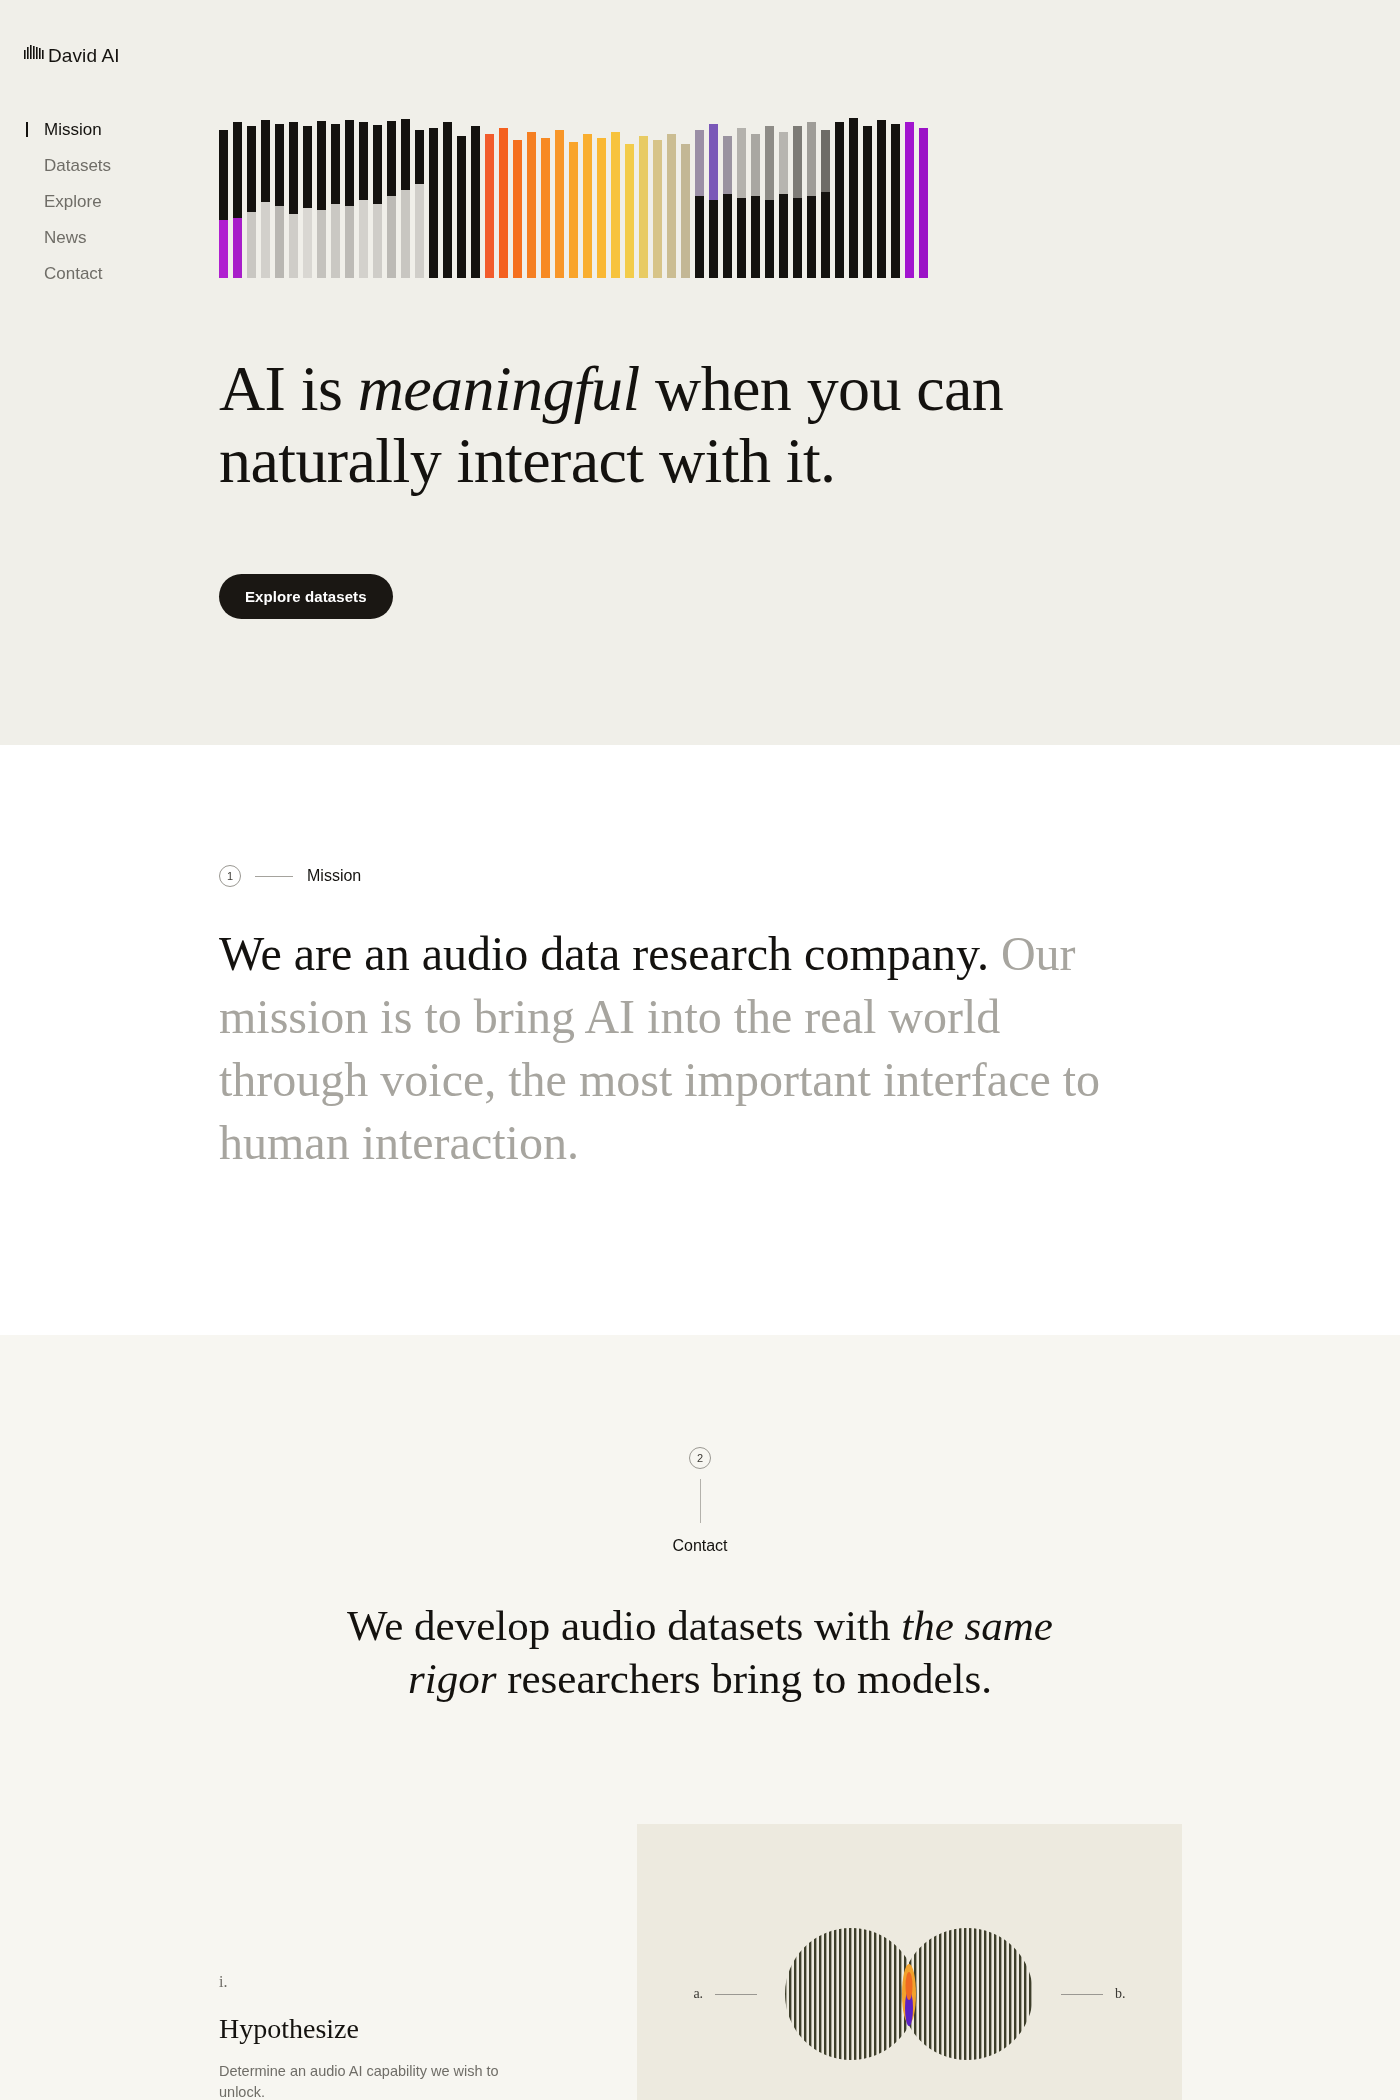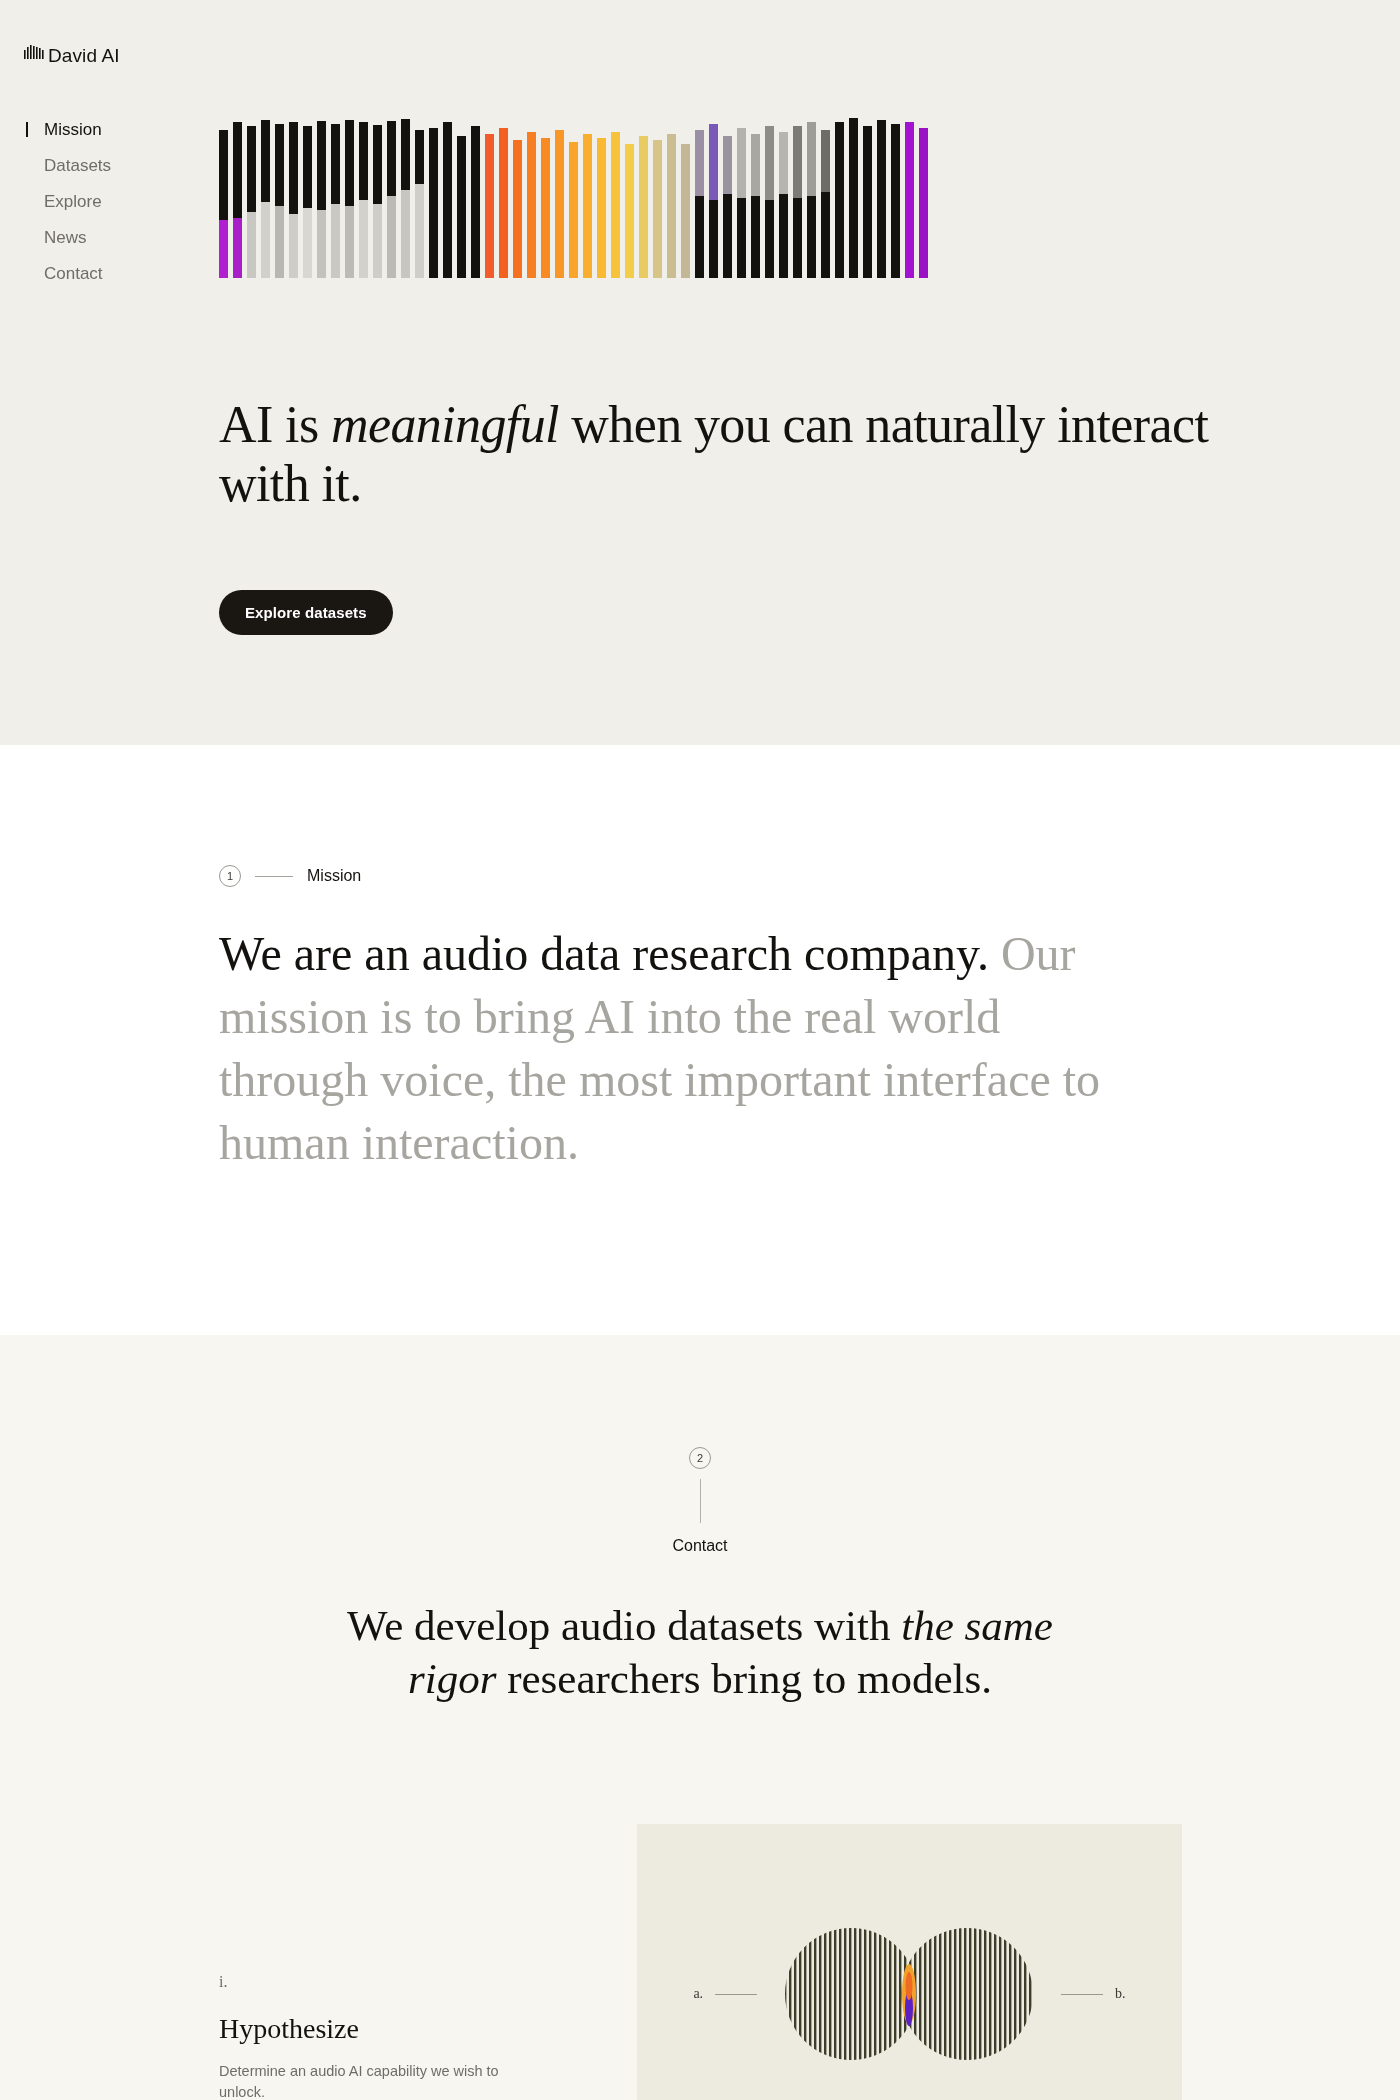--- a/index.html
+++ b/index.html
@@ -51,24 +51,24 @@
     position:absolute;
     left:0; top:10px;
     width:2px; height:15px;
     background:#14120f;
   }
 
   .hero-inner { padding-left:219px; padding-right:60px; }
   .hero-bars { height:170px; margin-top:0; display:block; }
   .hero-title {
     font-family:"Liberation Serif", serif;
-    font-size:52px;
+    font-size:64px;
     line-height:1.13;
     letter-spacing:-0.6px;
-    margin-top:118px;
+    margin-top:75px;
     max-width:1010px;
     font-weight:400;
   }
   .hero-title em { font-style:italic; }
   .cta {
     display:inline-block;
     margin-top:76px;
     background:#1a1713;
     color:#fff;
     border:none;

